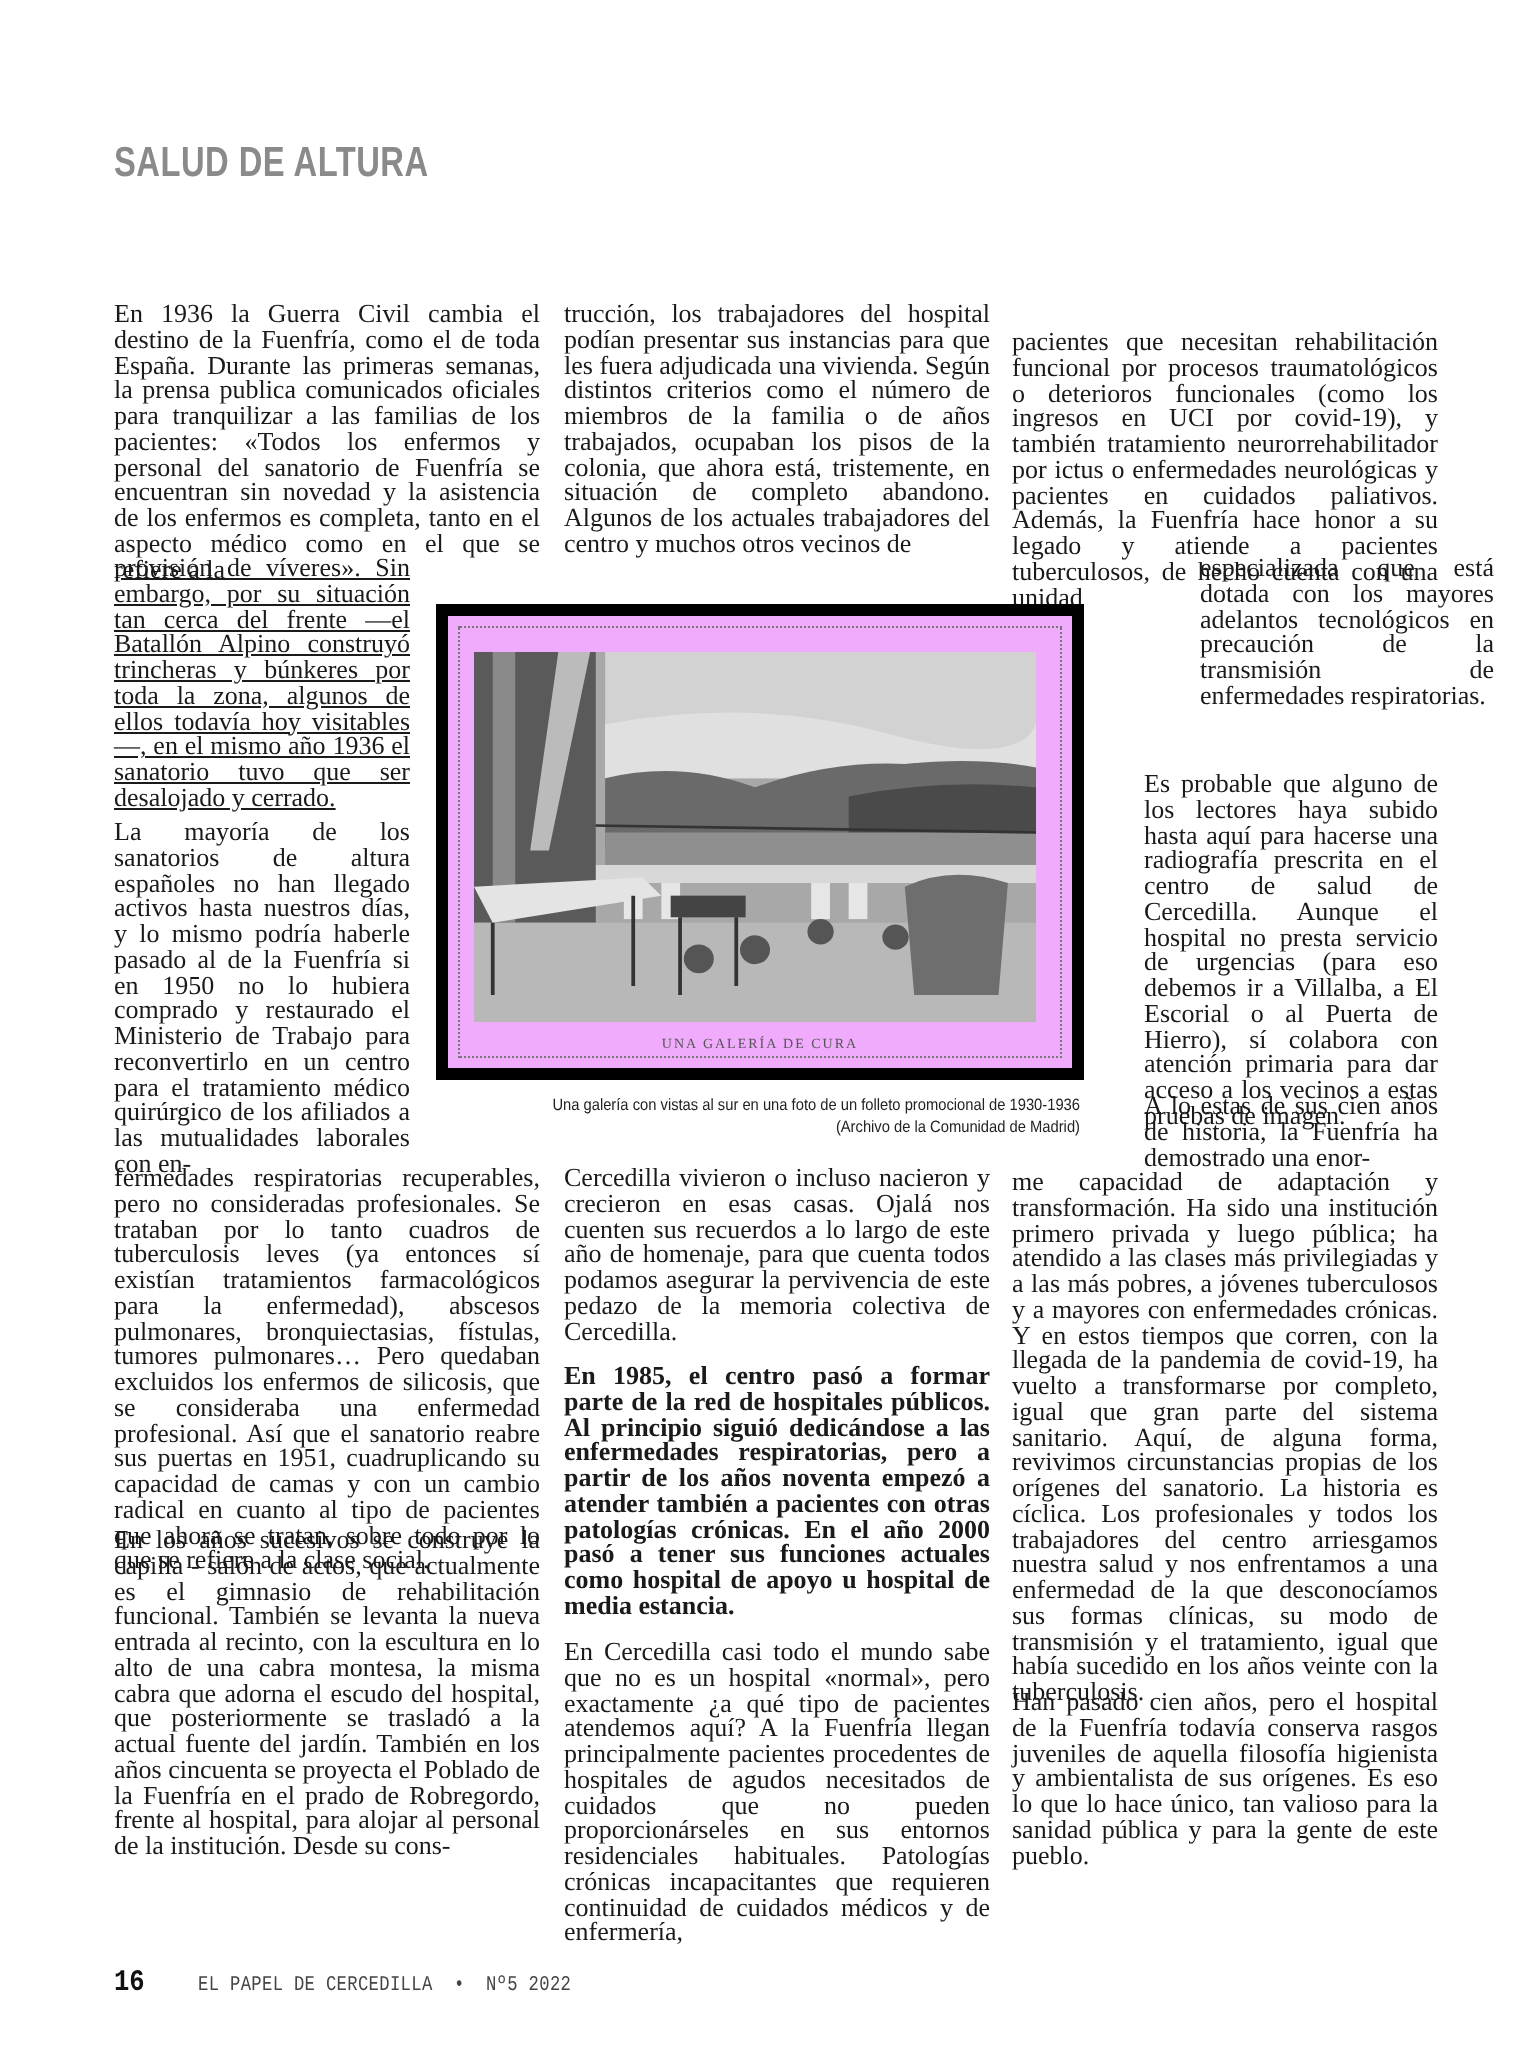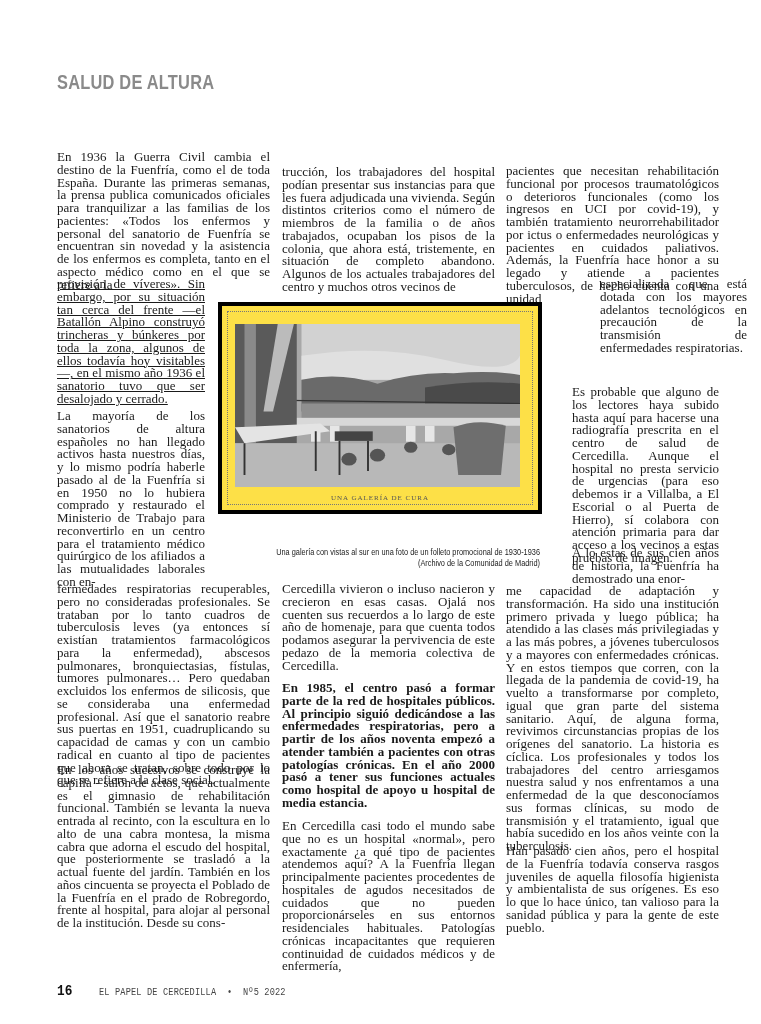--- a/index.html
+++ b/index.html
@@ -1,20 +1,20 @@
 <!DOCTYPE html>
 <html><head>
 <meta charset="utf-8">
 <style>
   html, body { margin:0; padding:0; background:#ffffff; }
   body { width:761px; height:1024px; position:relative; overflow:hidden; font-family:"Liberation Serif", "DejaVu Serif", serif; color:#1a1a1a; }
   .section-title { position:absolute; left:57px; top:70px; font-family:"Liberation Sans", "DejaVu Sans", sans-serif; font-weight:bold; font-size:21px; letter-spacing:0.3px; color:#8a8a8a; transform:scaleX(0.78); transform-origin:left top; white-space:nowrap; }
   .txt { position:absolute; font-size:13px; line-height:12.75px; text-align:justify; hyphens:none; }
   .txt p { margin:0; }
-  .photo-wrap { position:absolute; left:218px; top:302px; width:324px; height:212px; background:#fde047; box-sizing:border-box; border:4px solid #000000; }
+  .photo-wrap { position:absolute; left:218px; top:302px; width:324px; height:238px; background:#f0abfc; box-sizing:border-box; border:6px solid #000000; }
   .photo-inner { position:absolute; left:5px; top:5px; right:5px; bottom:5px; border:1px dotted #777; }
   .photo-img { position:absolute; left:7px; top:12px; right:12px; bottom:17px; overflow:hidden; background:linear-gradient(#cfcfcf 0%, #bdbdbd 40%, #6f6f6f 55%, #888 62%, #a9a9a9 75%, #9c9c9c 100%); }
   .photo-caption-inside { position:absolute; left:0; right:0; bottom:2px; text-align:center; font-family:"Liberation Serif", serif; font-size:7px; letter-spacing:1px; color:#555; }
   .caption { position:absolute; left:225px; top:547px; width:315px; text-align:right; font-family:"Liberation Sans", "DejaVu Sans", sans-serif; font-size:8.2px; line-height:11px; color:#222; transform:scaleX(0.9); transform-origin:right top; }
   .footer { position:absolute; left:57px; top:982px; font-family:Liberation Mono, monospace; white-space:nowrap; }
   .footer .pg { font-weight:bold; font-size:15px; color:#111; display:inline-block; transform:scaleX(0.85); transform-origin:left; margin-right:14px; }
   .footer .pub { font-size:10.5px; color:#444; display:inline-block; transform:scaleX(0.82); transform-origin:left; letter-spacing:0.2px; }
 </style>
 </head>
 <body>
@@ -30,21 +30,21 @@
 <div class="txt" style="left:57px; top:410px; width:148px;">
     <p>La mayoría de los sanatorios de altura españoles no han llegado activos hasta nuestros días, y lo mismo podría haberle pasado al de la Fuenfría si en 1950 no lo hubiera comprado y restaurado el Ministerio de Trabajo para reconvertirlo en un centro para el tratamiento médico quirúrgico de los afiliados a las mutualidades laborales con en-</p>
   </div>
 <div class="txt" style="left:57px; top:583px; width:213px;">
     <p>fermedades respiratorias recuperables, pero no consideradas profesionales. Se trataban por lo tanto cuadros de tuberculosis leves (ya entonces sí existían tratamientos farmacológicos para la enfermedad), abscesos pulmonares, bronquiectasias, fístulas, tumores pulmonares… Pero quedaban excluidos los enfermos de silicosis, que se consideraba una enfermedad profesional. Así que el sanatorio reabre sus puertas en 1951, cuadruplicando su capacidad de camas y con un cambio radical en cuanto al tipo de pacientes que ahora se tratan, sobre todo por lo que se refiere a la clase social.</p>
   </div>
 <div class="txt" style="left:57px; top:764px; width:213px;">
     <p>En los años sucesivos se construye la capilla - salón de actos, que actualmente es el gimnasio de rehabilitación funcional. También se levanta la nueva entrada al recinto, con la escultura en lo alto de una cabra montesa, la misma cabra que adorna el escudo del hospital, que posteriormente se trasladó a la actual fuente del jardín. También en los años cincuenta se proyecta el Poblado de la Fuenfría en el prado de Robregordo, frente al hospital, para alojar al personal de la institución. Desde su cons-</p>
   </div>
 
-<div class="txt" style="left:282px; top:166px; width:213px;">
+<div class="txt" style="left:282px; top:151px; width:213px;">
     <p>trucción, los trabajadores del hospital podían presentar sus instancias para que les fuera adjudicada una vivienda. Según distintos criterios como el número de miembros de la familia o de años trabajados, ocupaban los pisos de la colonia, que ahora está, tristemente, en situación de completo abandono. Algunos de los actuales trabajadores del centro y muchos otros vecinos de</p>
   </div>
 <div class="txt" style="left:282px; top:583px; width:213px;">
     <p>Cercedilla vivieron o incluso nacieron y crecieron en esas casas. Ojalá nos cuenten sus recuerdos a lo largo de este año de homenaje, para que cuenta todos podamos asegurar la pervivencia de este pedazo de la memoria colectiva de Cercedilla.</p>
   </div>
 <div class="txt" style="left:282px; top:682px; width:213px;font-weight:bold;">
     <p>En 1985, el centro pasó a formar parte de la red de hospitales públicos. Al principio siguió dedicándose a las enfermedades respiratorias, pero a partir de los años noventa empezó a atender también a pacientes con otras patologías crónicas. En el año 2000 pasó a tener sus funciones actuales como hospital de apoyo u hospital de media estancia.</p>
   </div>
 <div class="txt" style="left:282px; top:820px; width:213px;">
     <p>En Cercedilla casi todo el mundo sabe que no es un hospital «normal», pero exactamente ¿a qué tipo de pacientes atendemos aquí? A la Fuenfría llegan principalmente pacientes procedentes de hospitales de agudos necesitados de cuidados que no pueden proporcionárseles en sus entornos residenciales habituales. Patologías crónicas incapacitantes que requieren continuidad de cuidados médicos y de enfermería,</p>

